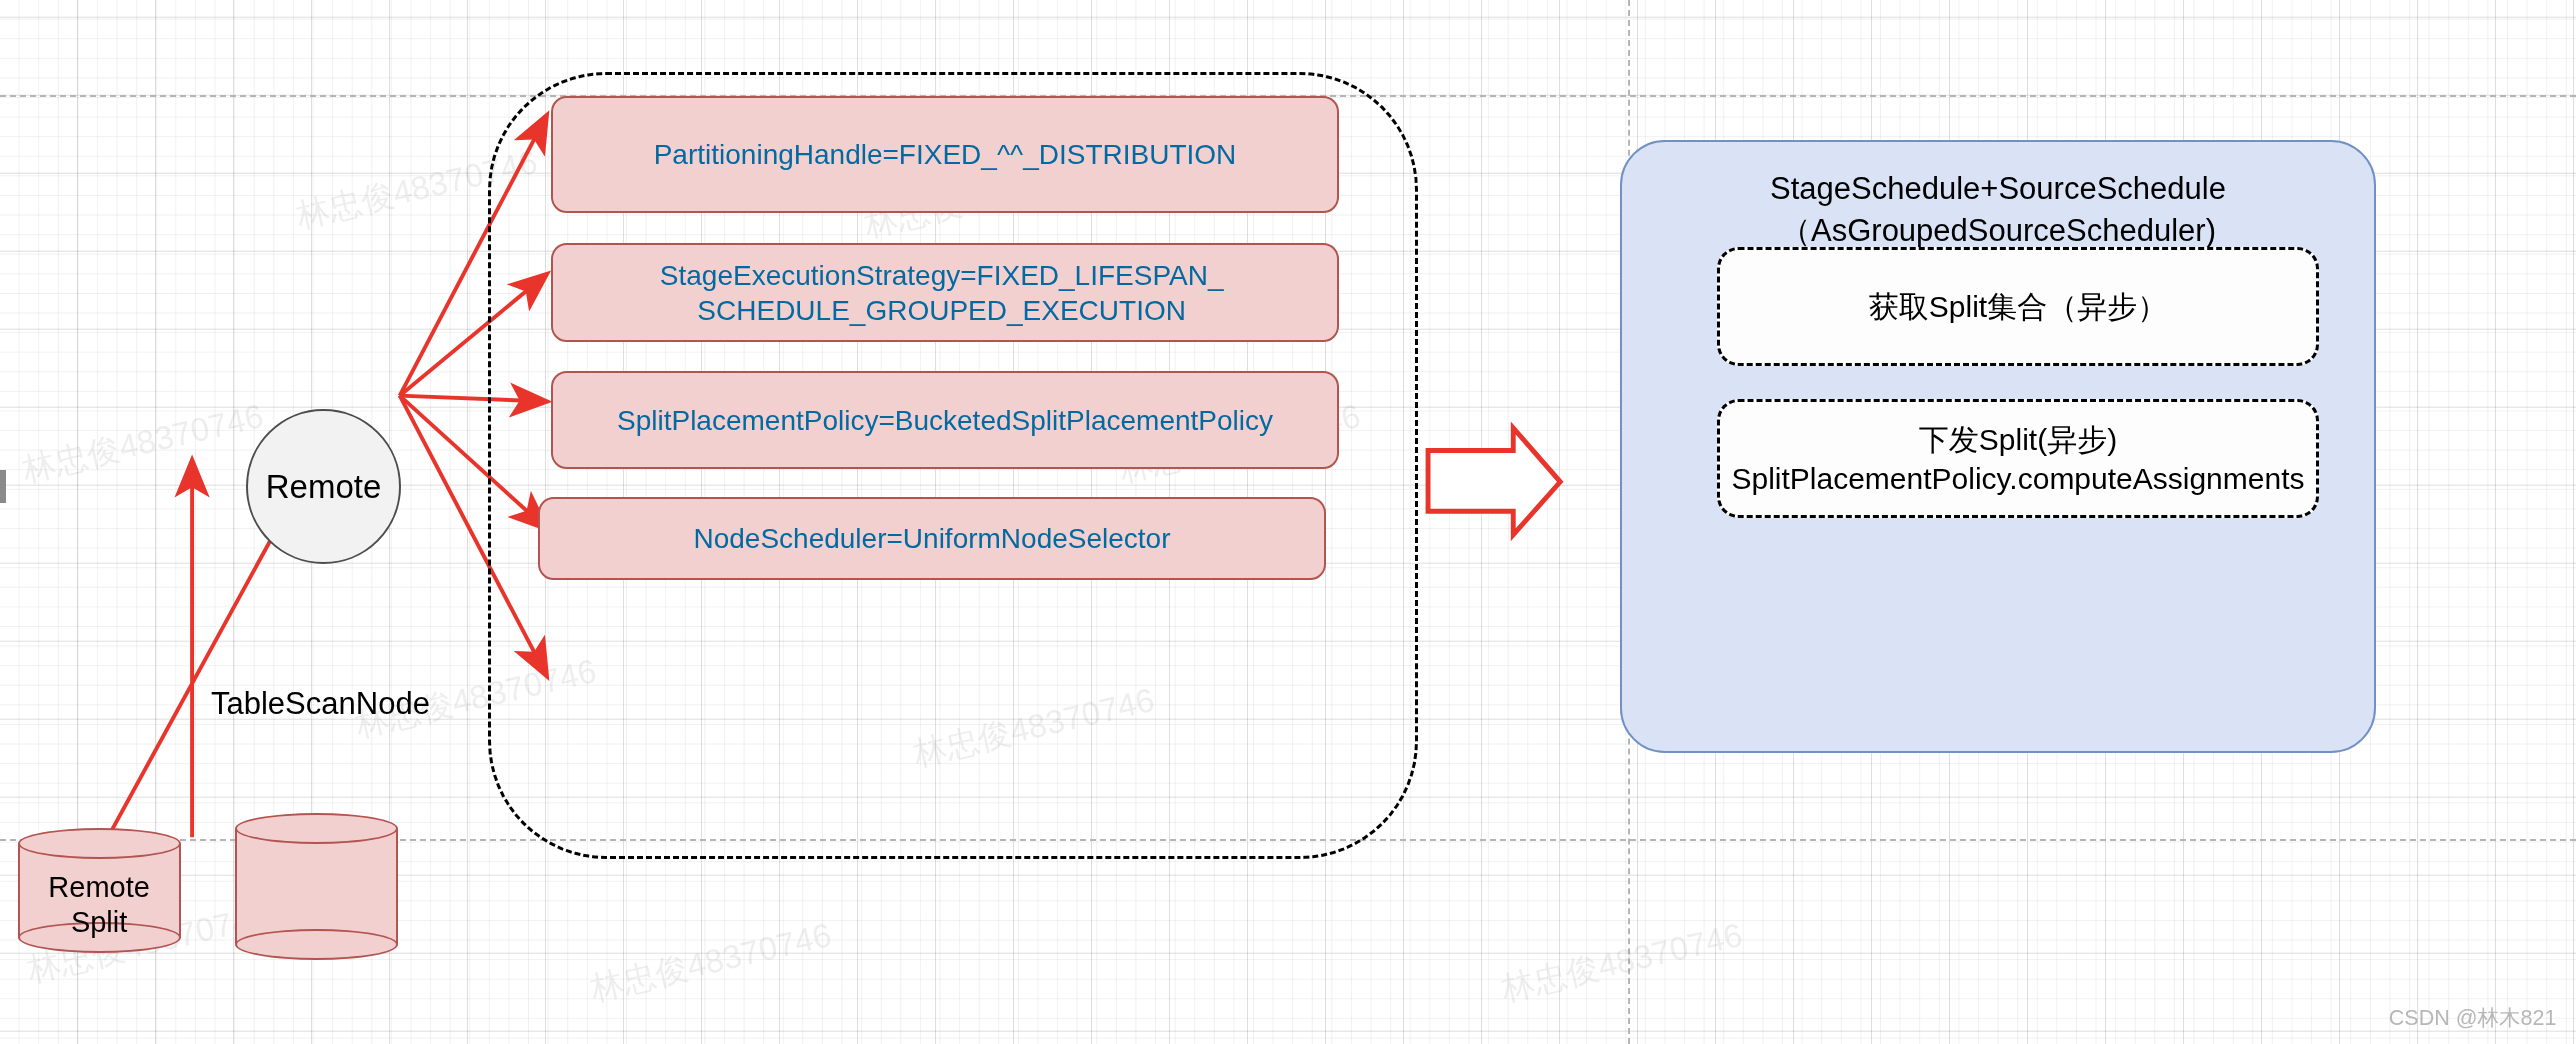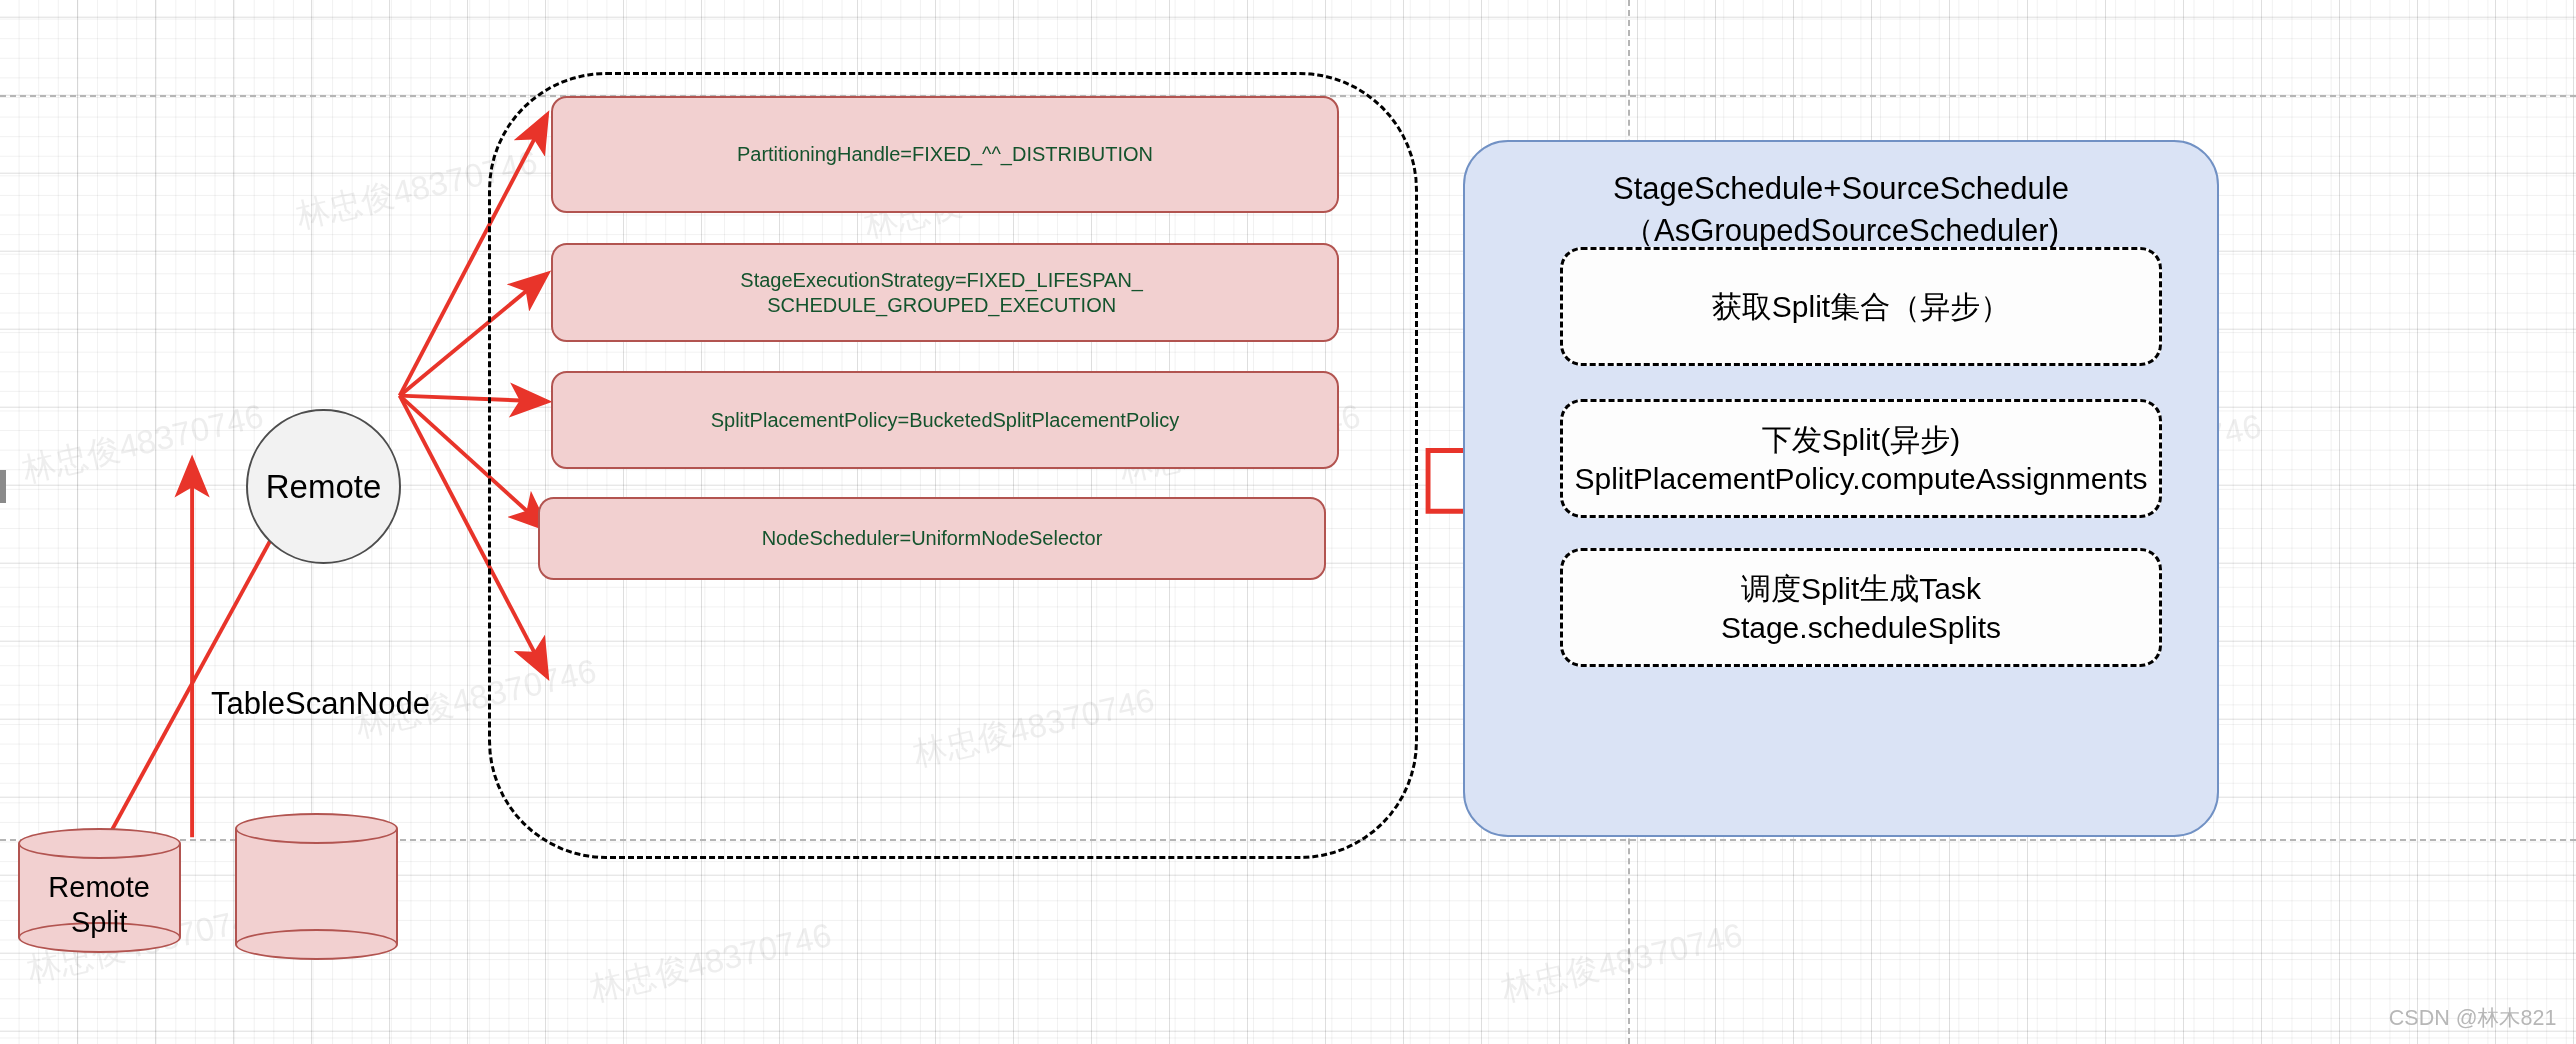--- a/index.html
+++ b/index.html
@@ -41,22 +41,22 @@
   }
   
   .pinkbox{
     position:absolute;
     background:#f2d0d0;
     border:2.9px solid #b25450;
     border-radius:15.7px;
     box-sizing:border-box;
     display:flex;align-items:center;justify-content:center;
     text-align:center;
-    color:#14532d;
-    font-size:20px;
+    color:#0369a1;
+    font-size:28px;
     line-height:1.25;
     padding:3.9px 13.7px;
     white-space:pre-line;
   }
   
   .stage-circle{
     position:absolute;
     background:#f2f2f2;
     border:2.9px solid #4d4d4d;
     border-radius:50%;
@@ -227,35 +227,31 @@
 
   <div class="pinkbox" style="left:551px;top:371px;width:788px;height:98px;">
     <span>SplitPlacementPolicy=BucketedSplitPlacementPolicy</span>
   </div>
 
   <div class="pinkbox" style="left:538px;top:497px;width:788px;height:83px;">
     <span>NodeScheduler=UniformNodeSelector</span>
   </div>
 
 
-  <div class="blue-panel" style="left:1463px;top:140px;width:756px;height:697px;">
+  <div class="blue-panel" style="left:1620px;top:140px;width:756px;height:613px;">
     <div class="blue-title" style="top:26.4px;">StageSchedule+SourceSchedule
 （AsGroupedSourceScheduler)</div>
 
     <div class="dash-inner" style="left:95px;top:105px;width:602px;height:119px;">
       <span>获取Split集合（异步）</span>
     </div>
 
     <div class="dash-inner" style="left:95px;top:257px;width:602px;height:119px;">
       <span>下发Split(异步)
 SplitPlacementPolicy.computeAssignments</span>
     </div>
 
-    <div class="dash-inner" style="left:95px;top:406px;width:602px;height:119px;">
-      <span>调度Split生成Task
-Stage.scheduleSplits</span>
-    </div>
   </div>
 
   <div class="csdn">CSDN @林木821</div>
 
 </div>
 
 
 </body></html>

